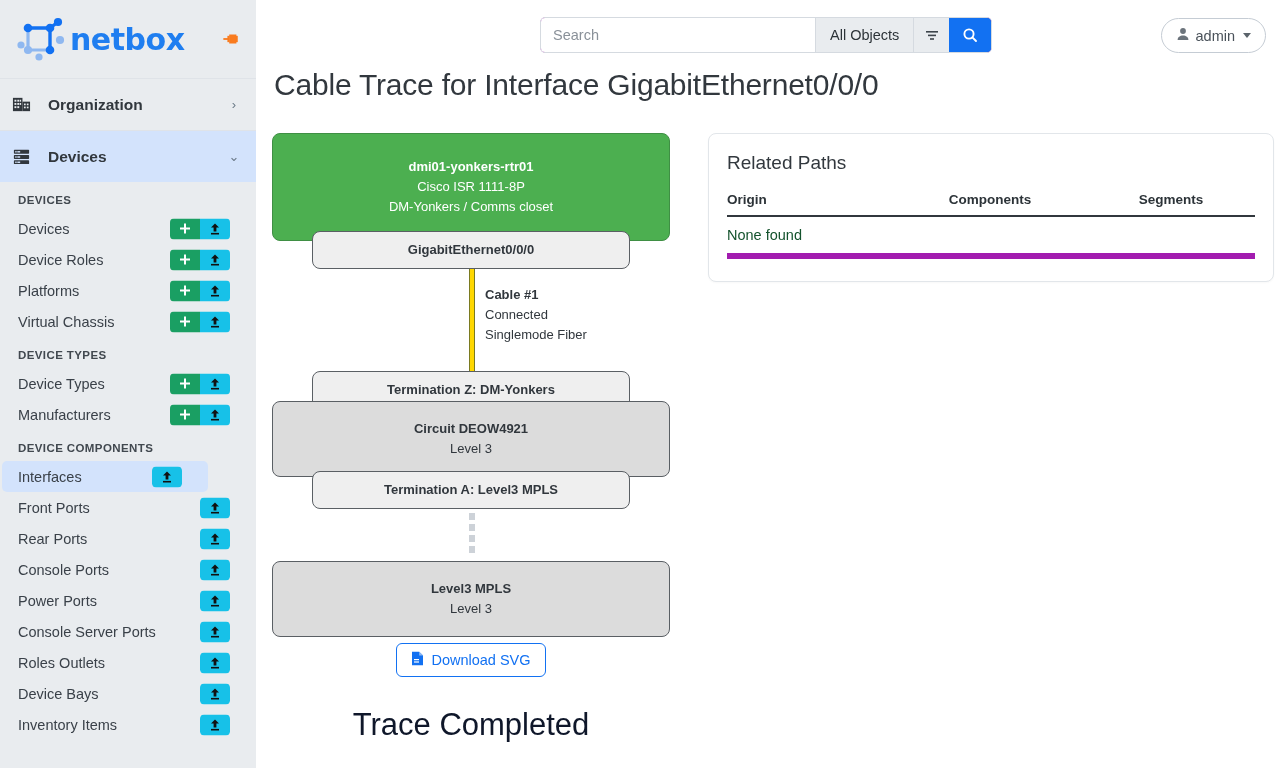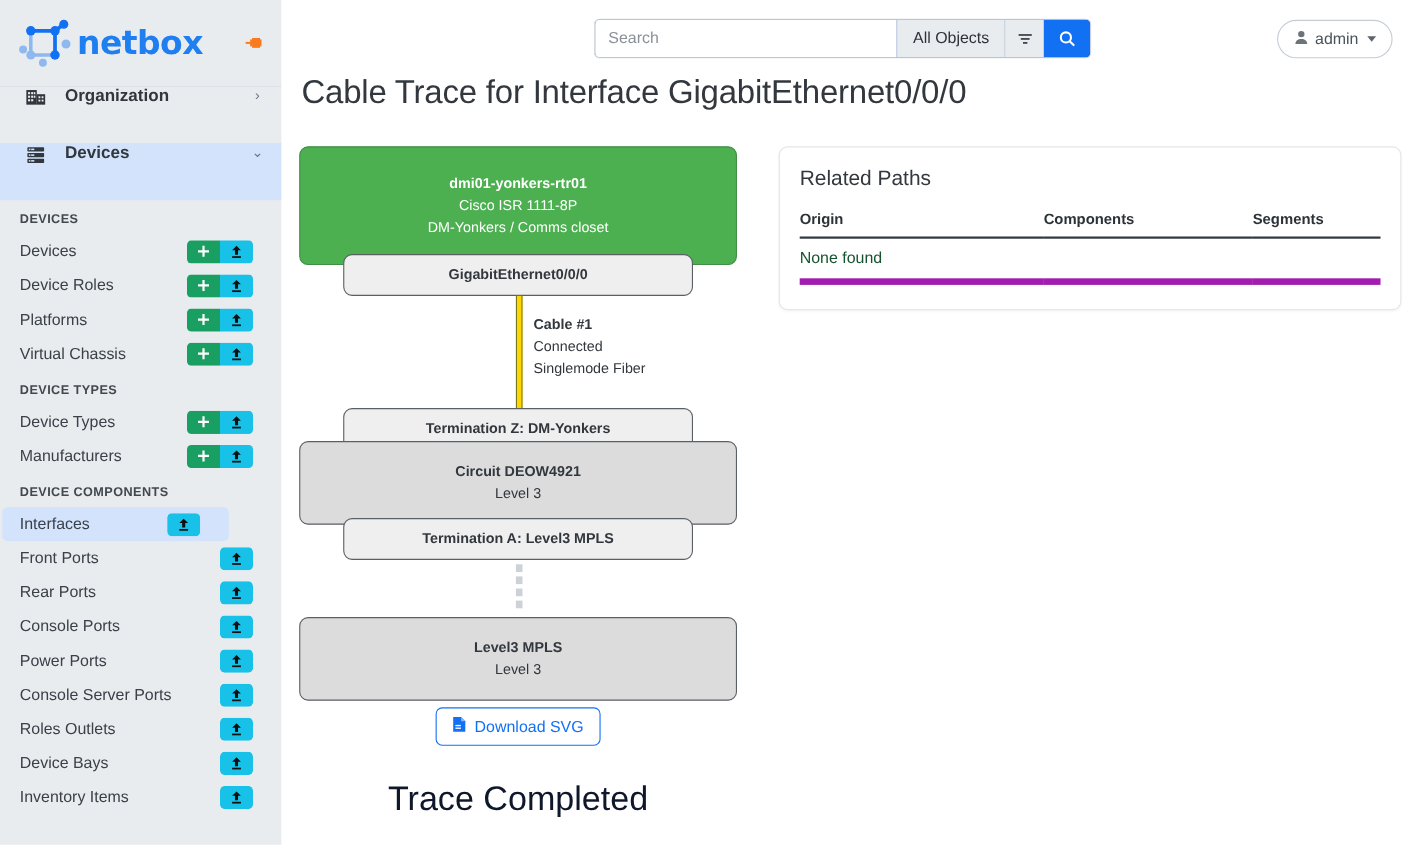--- a/index.html
+++ b/index.html
@@ -31,22 +31,22 @@
     letter-spacing: -0.5px; margin-left: 2px;
     font-family: "DejaVu Sans", sans-serif;
   }
   .pin-btn {
     width: 22px; height: 22px; flex: 0 0 22px;
     display: flex; align-items: center; justify-content: center;
     cursor: pointer;
   }
 
   .sb-group {
-    display: flex; align-items: flex-start;
-    height: 52px; padding: 0 14px 0 23px;
+    display: flex; align-items: center;
+    height: 52px; padding: 0 14px 0 12px;
     cursor: pointer;
     border-top: 1px solid #dfe3e8;
   }
   .sb-group.active { background: #d3e3fc; }
   .sb-group .gicon { width: 26px; flex: 0 0 26px; display:flex; align-items:center;}
   .sb-group .glabel {
     flex: 1; font-size: 15.5px; font-weight: 700; color: #31373d;
     margin-left: 10px;
   }
   .sb-group .gchev { color: #6b7a88; font-size: 13px; width: 16px; text-align: center;}
@@ -92,21 +92,21 @@
 
   
   .topbar {
     height: 70px; position: relative;
     display: flex; align-items: center;
   }
   .searchwrap {
     position: absolute; left: 284px; top: 17px;
     display: flex; height: 36px;
     border: 1px solid #d5dae0; border-radius: 5px; overflow: hidden;
-    background: #1d4ed8;
+    background: #a21caf;
   }
   .searchwrap input {
     width: 274px; border: 0; outline: none; padding: 0 12px;
     font-size: 14.5px; color: #3d444b;
     font-family: "Liberation Sans", sans-serif;
     background: #fff;
   }
   .searchwrap input::placeholder { color: #8a9199; }
   .objsel {
     display: flex; align-items: center; padding: 0 14px;

